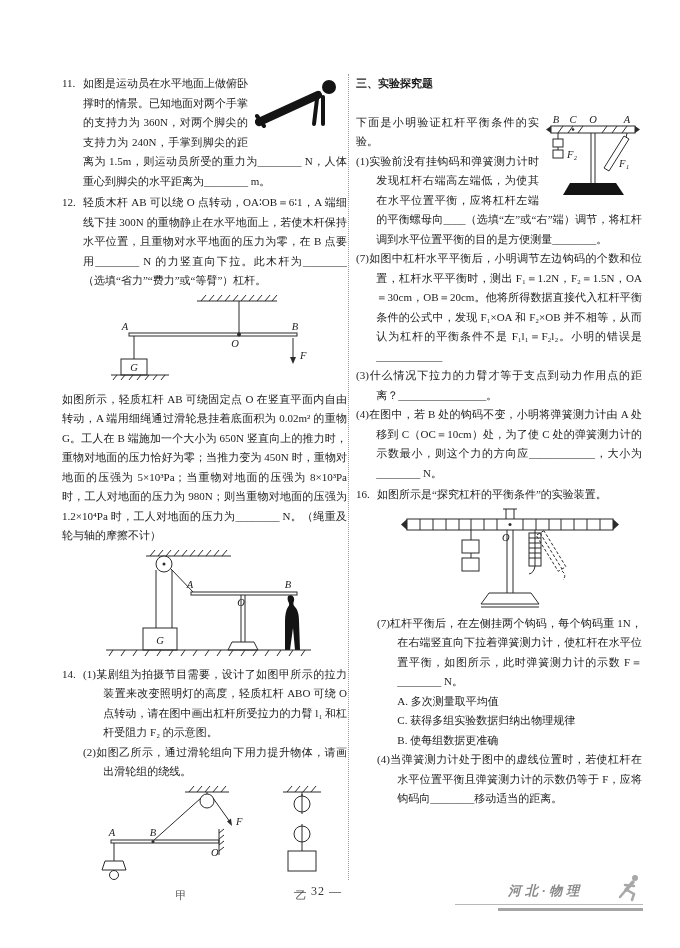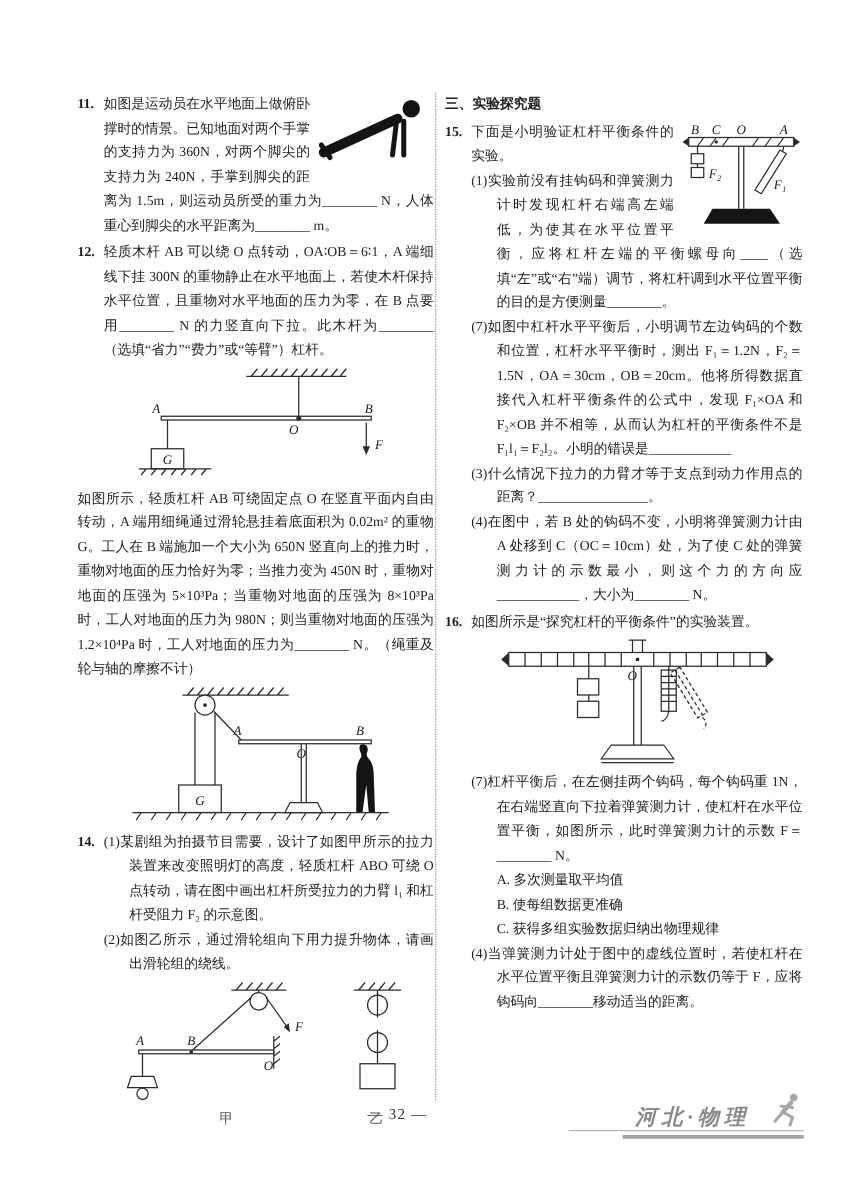--- a/index.html
+++ b/index.html
@@ -4,40 +4,40 @@
 <style>
   *{box-sizing:border-box}
   html,body{margin:0;padding:0;background:#ffffff}
   .page{position:relative;width:680px;height:948px;background:#fff;overflow:hidden;
         font-family:"Liberation Serif","DejaVu Serif",serif;color:#1c1c1c}
   .divider{position:absolute;left:348px;top:74px;height:806px;width:0;border-left:1px dotted #9a9a9a}
   .col{position:absolute;top:74px;font-size:11px;line-height:19.5px;text-align:justify}
   .col.left{left:62px;width:285px}
   .col.right{left:356px;width:286px}
   .prob{display:flex;margin-bottom:2px}
-  .qnum{font-weight:bold;flex:0 0 21px;width:21px}
+  .qnum{font-weight:normal;flex:0 0 21px;width:21px}
   .qbody{flex:1;min-width:0;overflow:hidden}
   .sub{padding-left:1.85em;text-indent:-1.85em}
   .opt{padding-left:1.85em}
   .blankline{padding-left:1.85em;letter-spacing:.5px}
-  .sechead{font-weight:bold;margin-bottom:3px}
+  .sechead{font-weight:bold;margin-bottom:19px}
   .figc{text-align:center;margin:2px 0 3px 0}
   .figrow{display:flex;justify-content:space-between;padding:0 14px;margin-top:3px}
   .figblk{text-align:center}
   .figcap{font-size:11px;color:#555;margin-top:1px}
   .fl-r{float:right;margin:0 0 2px 7px}
   svg{display:inline-block;vertical-align:top}
   svg .lbl{font-family:"Liberation Serif","DejaVu Serif",serif;font-style:italic;font-size:10.5px;fill:#1c1c1c}
   svg .ln{stroke:#2b2b2b;stroke-width:1;fill:none}
   svg .fl{fill:#2b2b2b;stroke:none}
   svg .wh{fill:#fff;stroke:#2b2b2b;stroke-width:1}
   svg .blk{fill:#141414;stroke:none}
   .footer{position:absolute;left:0;top:880px;width:680px;height:46px;font-size:12px}
   .pageno{position:absolute;left:294px;top:4px;letter-spacing:1px;color:#333}
-  .brand{position:absolute;left:508px;top:2px;color:#8a8a8a;font-weight:bold;font-style:italic;letter-spacing:4px;font-size:17px}
+  .brand{position:absolute;left:508px;top:2px;color:#8a8a8a;font-weight:bold;font-style:italic;letter-spacing:4px;font-size:13px}
   .bline1{position:absolute;left:455px;top:24px;width:188px;border-top:1px solid #b8b8b8}
   .bline2{position:absolute;left:498px;top:28px;width:145px;border-top:3px solid #a5a5a5}
   .runner{position:absolute;left:614px;top:-8px}
 </style>
 </head>
 <body>
 
 <div class="page">
   <div class="divider"></div>
 
@@ -153,21 +153,20 @@
           </div>
         </div>
       </div>
     </div>
   </div>
 
   <div class="col right">
     <div class="sechead">三、实验探究题</div>
 
     <div class="prob">
-      <span class="qnum">15.</span>
       <div class="qbody">
         <span class="fl-r">
           <svg width="96" height="92" viewBox="0 0 96 92">
             <line class="ln" x1="45" y1="20" x2="45" y2="70"></line>
             <line class="ln" x1="49" y1="20" x2="49" y2="70"></line>
             <polygon class="blk" points="24,70 70,70 78,82 17,82"></polygon>
             <rect class="wh" x="5" y="13" width="84" height="7"></rect>
             <path class="ln" d="M12,20 l5,-7 M22,20 l5,-7 M32,20 l5,-7 M56,20 l5,-7 M66,20 l5,-7 M76,20 l5,-7"></path>
             <polygon class="fl" points="5,13 0,16.5 5,20"></polygon>
             <polygon class="fl" points="89,13 94,16.5 89,20"></polygon>
@@ -219,22 +218,22 @@
             <rect class="wh" x="130" y="26" width="12" height="33"></rect>
             <path class="ln" d="M130,31 h12 M130,36 h12 M130,41 h12 M130,46 h12 M130,51 h12 M136,26 v33"></path>
             <path class="ln" d="M136,59 q-1,7 -6,8"></path>
             <polygon class="ln" points="144.9,23.7 137.2,28.3 159.2,64.3 166.9,59.7" stroke-dasharray="3,2"></polygon>
             <line class="ln" x1="141" y1="26" x2="163" y2="62" stroke-dasharray="3,2"></line>
             <path class="ln" d="M163,64 q5,4 1,9" stroke-dasharray="3,2"></path>
           </svg>
         </div>
         <div class="sub">(7)杠杆平衡后，在左侧挂两个钩码，每个钩码重 1N，在右端竖直向下拉着弹簧测力计，使杠杆在水平位置平衡，如图所示，此时弹簧测力计的示数 F＝________ N。</div>
         <div class="opt">A. 多次测量取平均值</div>
+        <div class="opt">C. 获得多组实验数据归纳出物理规律</div>
         <div class="opt">B. 使每组数据更准确</div>
-        <div class="opt">C. 获得多组实验数据归纳出物理规律</div>
         <div class="sub">(4)当弹簧测力计处于图中的虚线位置时，若使杠杆在水平位置平衡且弹簧测力计的示数仍等于 F，应将钩码向________移动适当的距离。</div>
       </div>
     </div>
   </div>
 
   <div class="footer">
     <span class="pageno">— 32 —</span>
     <span class="brand">河北·物理</span>
     <div class="bline1"></div>
     <div class="bline2"></div>

